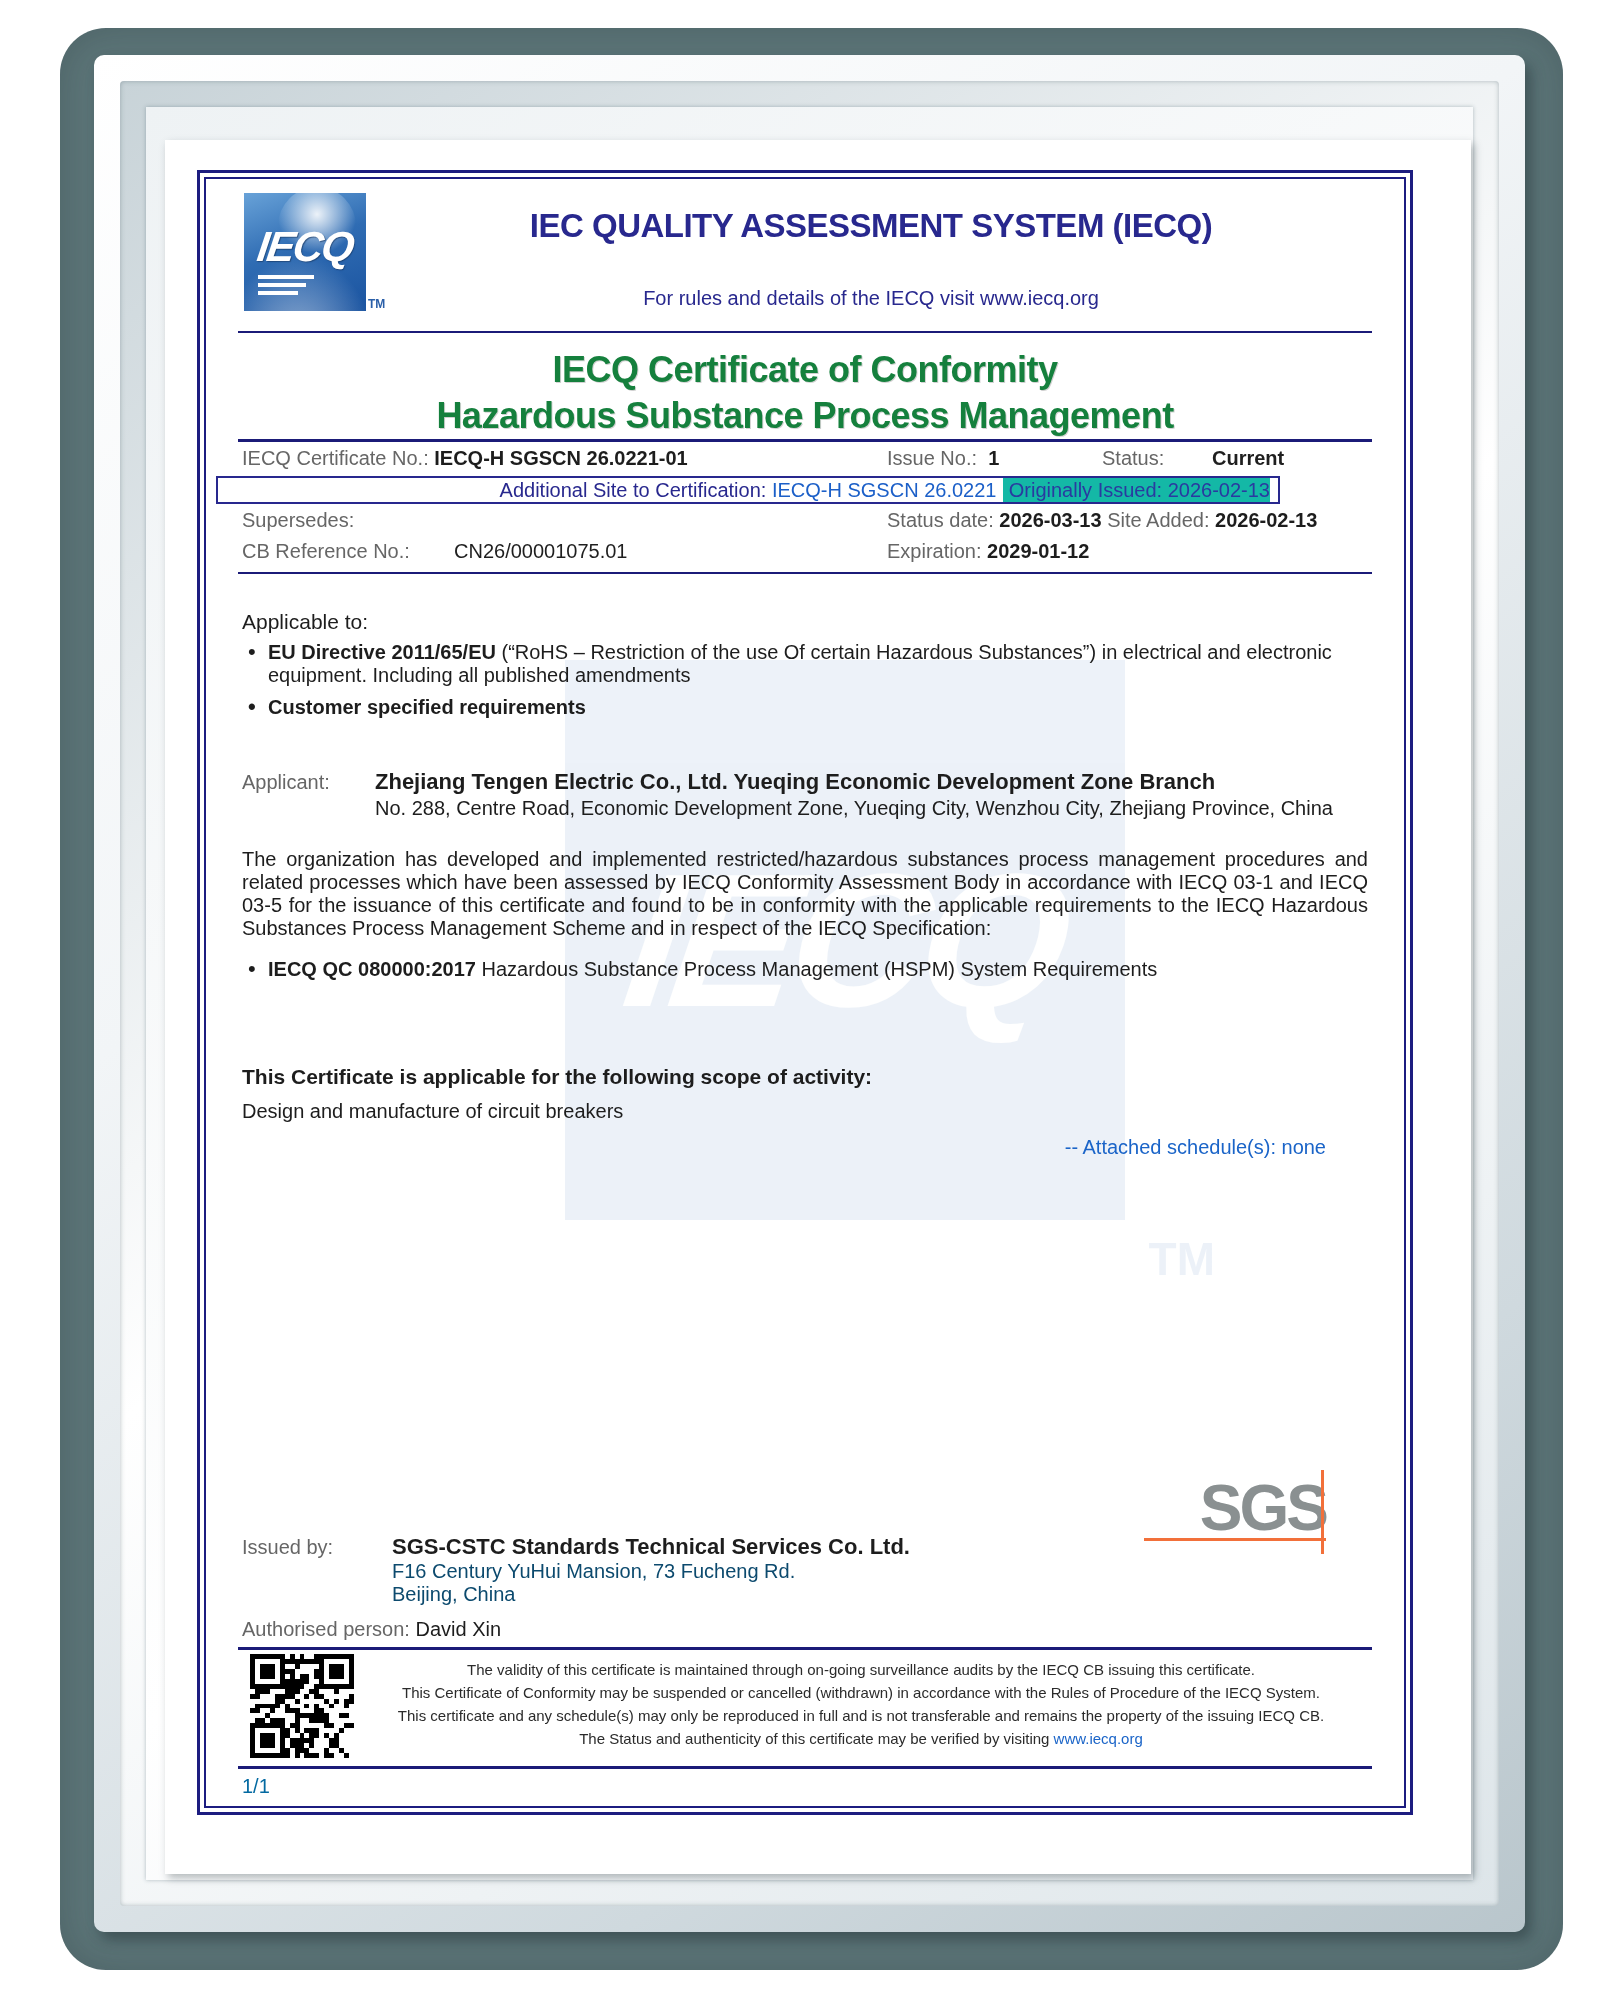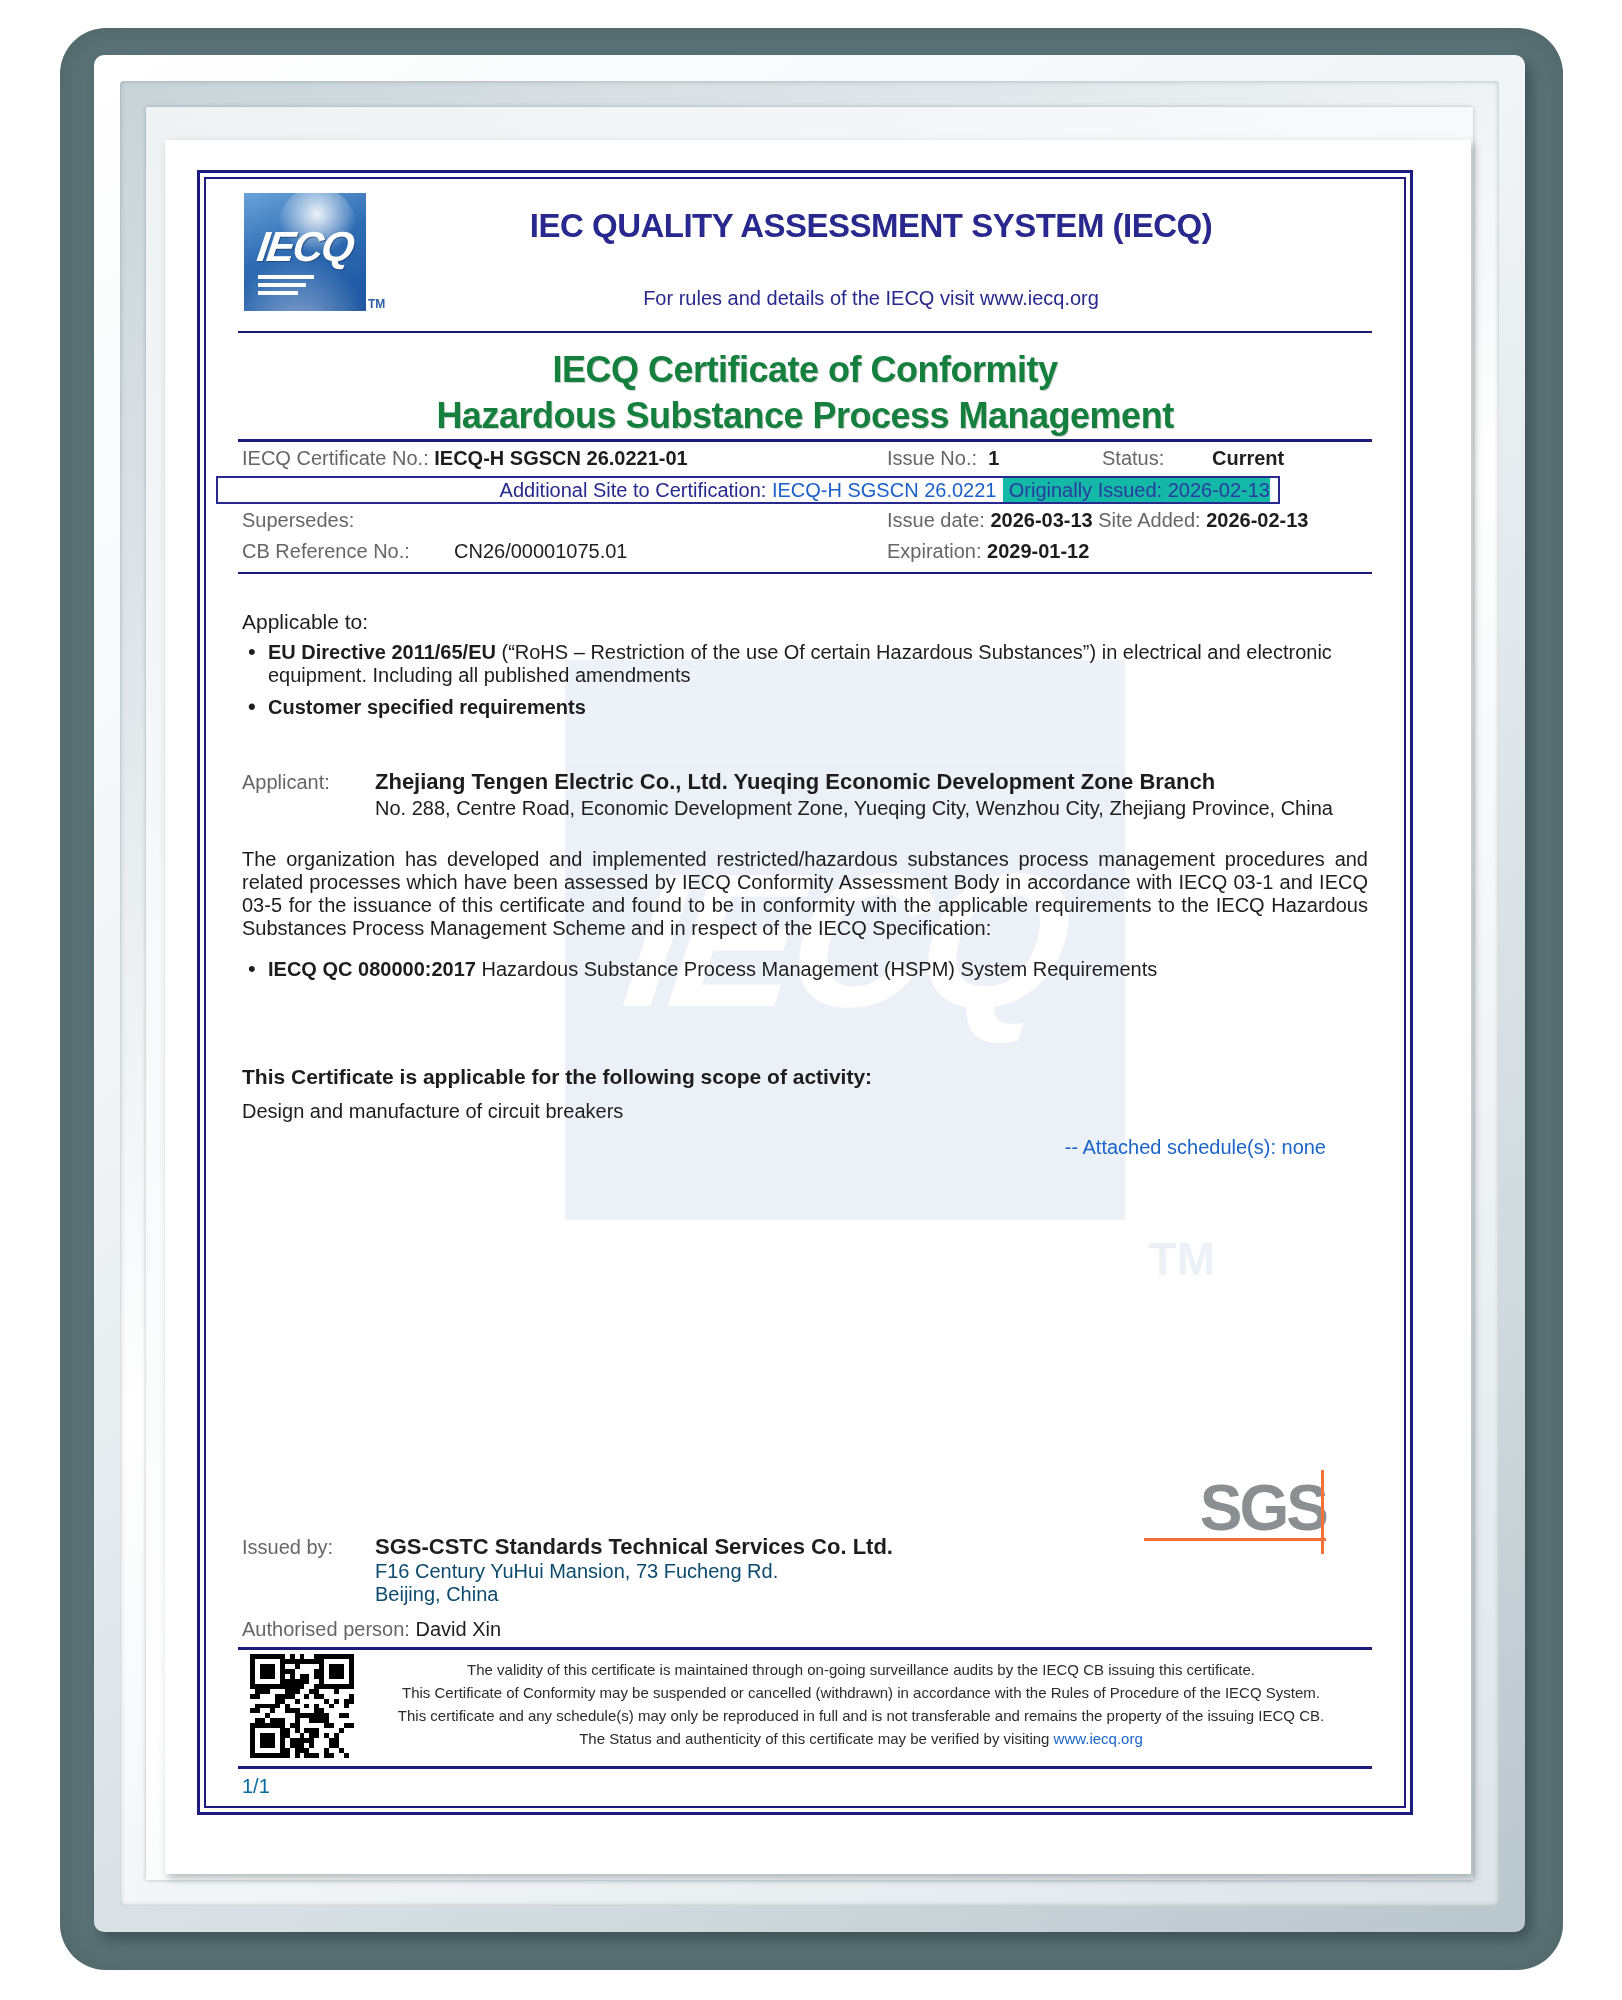--- a/index.html
+++ b/index.html
@@ -100,21 +100,21 @@
 
   .para{margin-top:28px;font-size:20px;color:#1d1d1d;line-height:23px;text-align:justify;}
   .bullet.b3{margin-top:18px;max-width:1120px;}
 
   .scope-head{margin-top:84px;font-size:21px;font-weight:bold;color:#1d1d1d;}
   .scope-val{margin-top:11px;font-size:20px;color:#1d1d1d;}
   .attached{margin-top:13px;text-align:right;padding-right:42px;font-size:20px;color:#1a64c8;}
 
   
   .bottom-block{position:absolute;left:36px;right:36px;bottom:8px;}
-  .issued-row{display:flex;position:relative;}
+  .issued-row{display:flex;position:relative;gap:17px;}
   .issued-row .lbl{width:133px;flex:none;font-size:20px;color:#666666;padding-top:2px;}
   .iss-name{font-size:22px;font-weight:bold;color:#1d1d1d;line-height:26px;}
   .iss-addr{font-size:20px;color:#0c4a6e;line-height:23px;}
 
   .sgs{position:absolute;right:14px;top:-58px;width:210px;height:86px;}
   .sgs .sgs-text{position:absolute;right:28px;top:0;font-size:64px;font-weight:bold;color:#8a9091;
       letter-spacing:-3px;line-height:64px;}
   .sgs .sgs-hline{position:absolute;left:0;top:62px;width:182px;height:3px;background:#f2703a;}
   .sgs .sgs-vline{position:absolute;right:30px;top:-6px;width:3px;height:84px;background:#f2703a;}
 
@@ -184,21 +184,21 @@
             <span class="at-status-val">Current</span>
           </div>
 
           <div class="site-box">
             <span class="sb-center"><span>Additional Site to Certification:</span><span class="sb-val"> IECQ-H SGSCN 26.0221</span></span>
             <span class="sb-right">Originally Issued: 2026-02-13</span>
           </div>
 
           <div class="m-row">
             <span class="lbl">Supersedes:</span>
-            <span class="at-right"><span class="lbl">Issue date: </span><span class="val-b">2026-03-13</span><span class="lbl"> Site Added: </span><span class="val-b">2026-02-13</span></span>
+            <span class="at-right"><span class="lbl">Status date: </span><span class="val-b">2026-03-13</span><span class="lbl"> Site Added: </span><span class="val-b">2026-02-13</span></span>
           </div>
 
           <div class="m-row">
             <span class="lbl">CB Reference No.:</span>
             <span class="at-cbval">CN26/00001075.01</span>
             <span class="at-right"><span class="lbl">Expiration: </span><span class="val-b">2029-01-12</span></span>
           </div>
         </div>
         <div class="rule" style="margin-top:6px;"></div>
 

